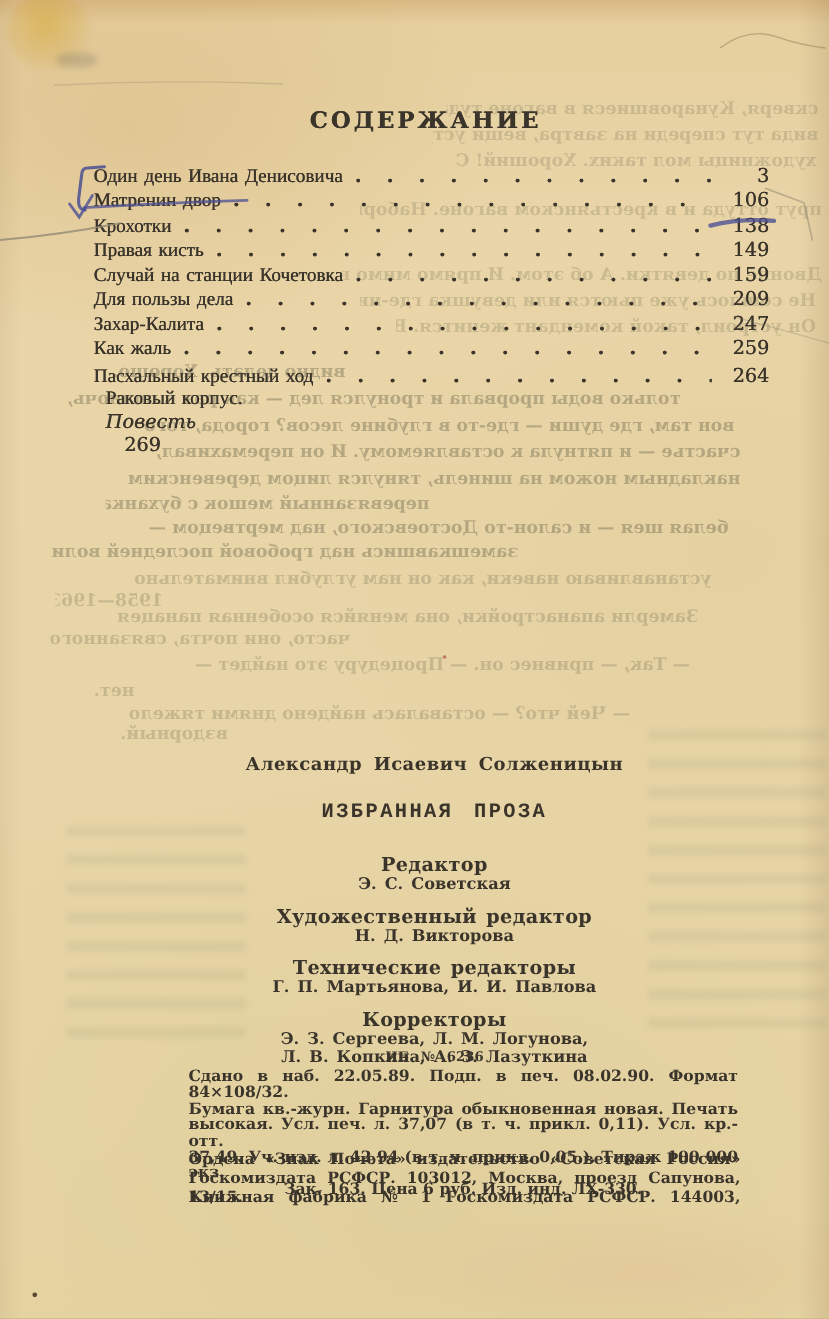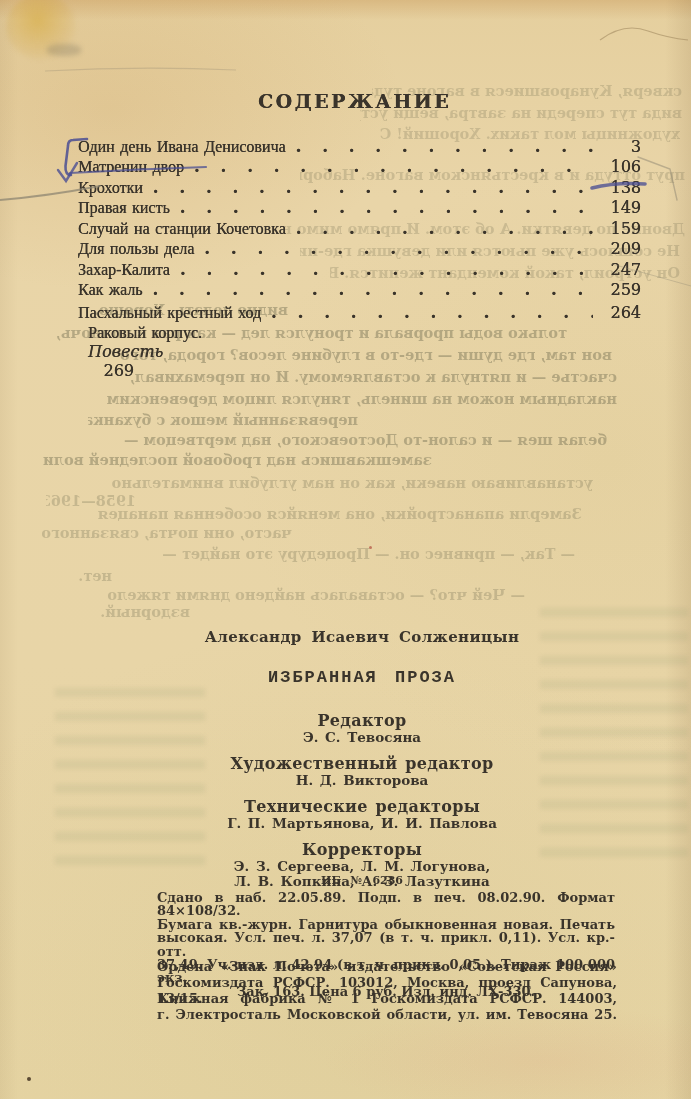--- a/index.html
+++ b/index.html
@@ -219,21 +219,21 @@
       </div>
     </div>
 
   <div class="centered-block author">Александр Исаевич Солженицын</div>
   <div class="centered-block book-title">ИЗБРАННАЯ ПРОЗА</div>
 
   <div class="centered-block staff">
 
       <div class="staff-block">
         <div class="staff-role">Редактор</div>
-        <div class="staff-names">Э. С. Тевосяна</div>
+        <div class="staff-names">Э. С. Советская</div>
 
       </div>
 
       <div class="staff-block">
         <div class="staff-role">Художественный редактор</div>
         <div class="staff-names">Н. Д. Викторова</div>
 
       </div>
 
       <div class="staff-block">
@@ -262,21 +262,20 @@
 
   <div class="publisher">
 
   <div>Ордена «Знак Почета» издательство «Советская Россия»</div>
       <div>Госкомиздата РСФСР. 103012, Москва, проезд Сапунова, 13/15.</div>
     </div>
 
   <div class="printer">
 
   <div>Книжная фабрика № 1 Госкомиздата РСФСР. 144003,</div>
-      <div>г. Электросталь Московской области, ул. им. Тевосяна 25.</div>
     </div>
 
   <svg class="marks" width="691" height="1099" viewBox="0 0 691 1099">
     <path d="M87,139 L73,140 Q68,140 68,146 L65.5,166 Q65,175 71,175" fill="none" stroke-width="2.6" stroke-linecap="round" opacity="0.85" stroke="#4b4f93"></path>
     <path d="M58,170 L66,181 L77,163" fill="none" stroke-width="2.4" stroke-linecap="round" opacity="0.8" stroke="#4b4f93"></path>
     <path d="M70,173 Q140,169 206,167" fill="none" stroke-width="2.2" stroke-linecap="round" opacity="0.75" stroke="#4b4f93"></path>
     <path d="M592,188 Q616,182 645,184" fill="none" stroke-width="3.6" stroke-linecap="round" opacity="0.78" stroke="#4b4f93"></path>
     <path d="M0,200 Q48,196 100,186" fill="none" stroke-width="1.8" stroke-linecap="round" opacity="0.75" stroke="#8d8672"></path>
     <path d="M638,157 L670,169 L677,200" fill="none" stroke-width="1.4" stroke-linecap="round" opacity="0.5" stroke="#8d8672"></path>
     <path d="M612,264 L691,286" fill="none" stroke-width="1" opacity="0.35" stroke="#8d8672"></path>

